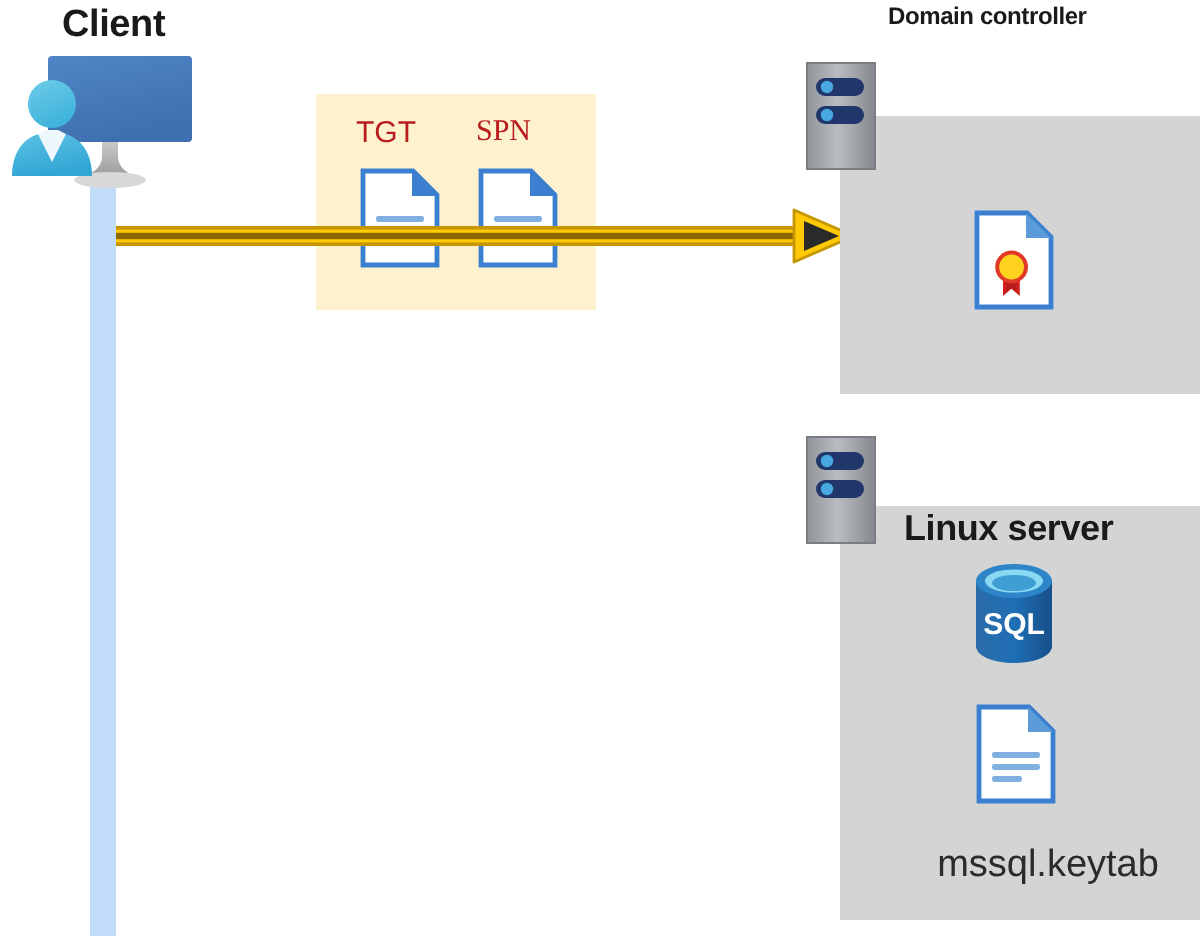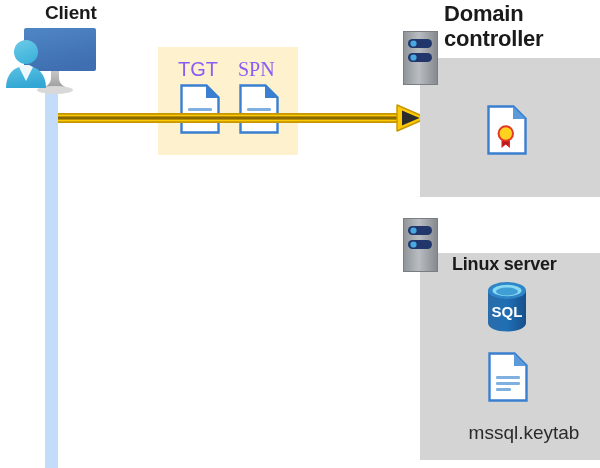--- a/index.html
+++ b/index.html
@@ -32,26 +32,25 @@
   .title {
     font-weight: bold;
     color: #1a1a1a;
     letter-spacing: -0.2px;
     line-height: 1.12;
   }
   #client-title {
     left: 31px;
     top: 2px;
     font-size: 19px;
-    margin-left: 14px;
   }
   #dc-title {
     left: 444px;
     top: 2px;
-    font-size: 22px;
+    font-size: 12px;
     width: 150px;
     text-align: left;
   }
   #linux-title {
     left: 452px;
     top: 226px;
     font-size: 18px;
     margin-top: 28px;
   }
 
@@ -66,22 +65,22 @@
   
   #token-box {
     left: 158px;
     top: 47px;
     width: 140px;
     height: 108px;
     background: #fdf2cd;
   }
   .token-label {
     position: absolute;
-    font-size: 20px;
-    color: #8b5cf6;
+    font-size: 15px;
+    color: #b91c1c;
     font-family: "Liberation Sans", sans-serif;
   }
   #tgt-label { left: 178px; top: 58px; }
   #spn-label { left: 238px; top: 58px; font-family: Liberation Serif, serif; }
 
   .doc-icon-wrap { position: absolute; }
   #tgt-doc { left: 180px; top: 84px; }
   #spn-doc { left: 239px; top: 84px; }
 
   

